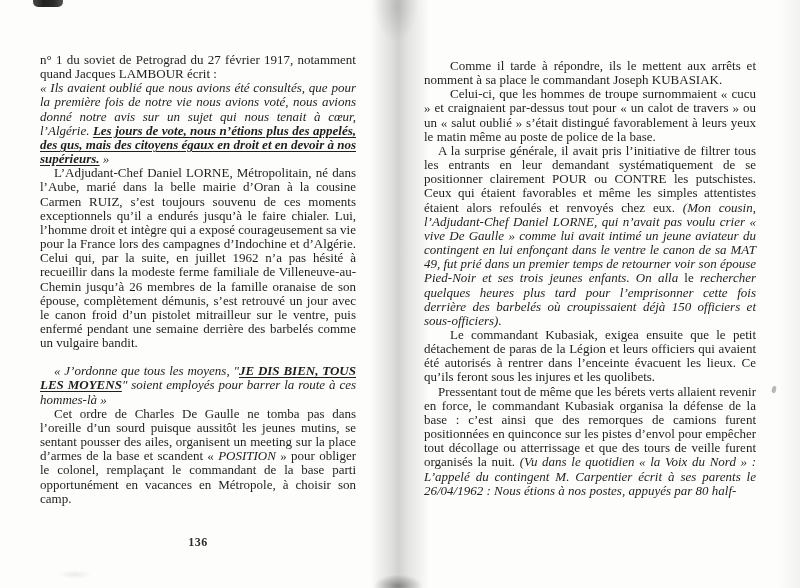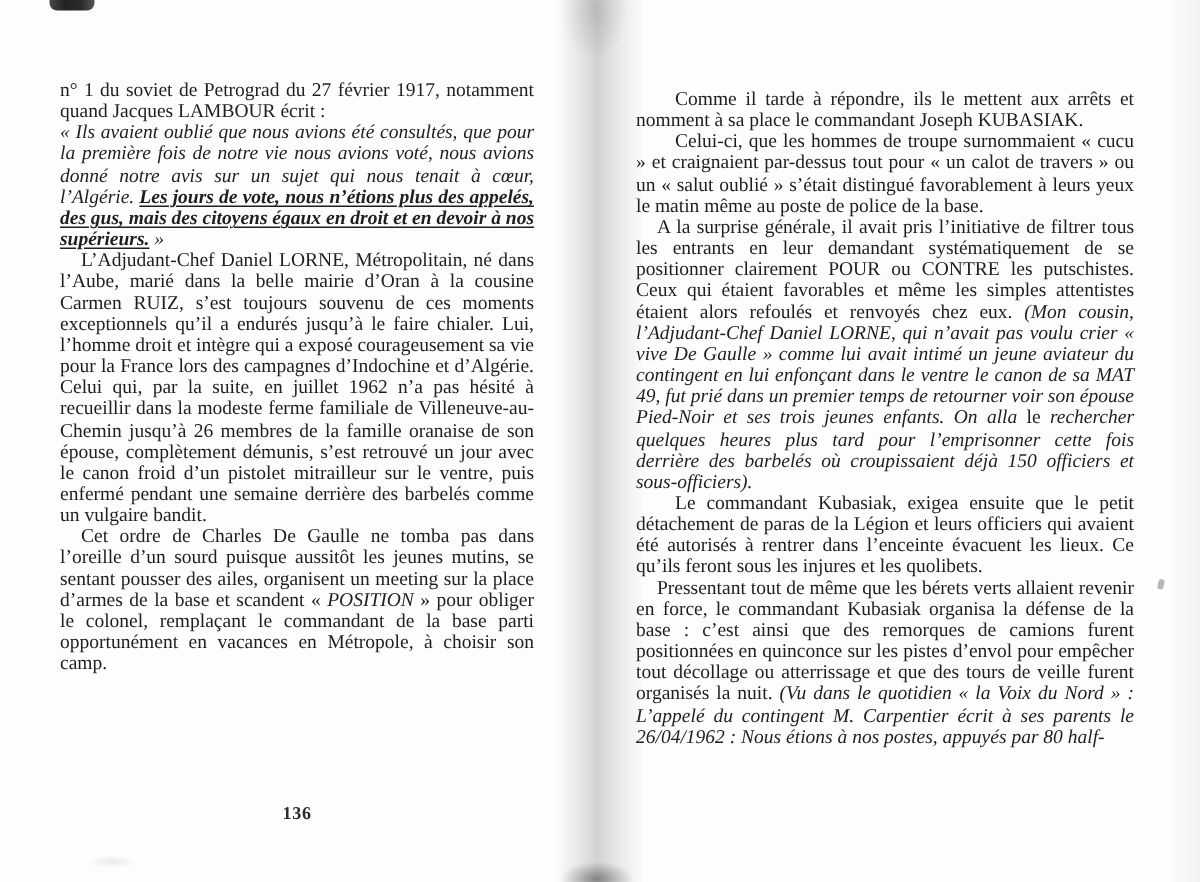--- a/index.html
+++ b/index.html
@@ -71,20 +71,21 @@
 </style>
 </head>
 <body>
 
 <div class="scan">
 
   <div class="page-text page-left-text">
       <p><span class="run-r">n° 1 du soviet de Petrograd du 27 février 1917, notamment quand Jacques LAMBOUR écrit :</span></p>
       <p><span class="run-bi">« Ils avaient oublié que nous avions été consultés, que pour la première fois de notre vie nous avions voté, nous avions donné notre avis sur un sujet qui nous tenait à cœur, l’Algérie. </span><span class="run-biu">Les jours de vote, nous n’étions plus des appelés, des gus, mais des citoyens égaux en droit et en devoir à nos supérieurs.</span><span class="run-bi"> »</span></p>
       <p class="ind-1"><span class="run-b">L’Adjudant-Chef Daniel LORNE</span><span class="run-r">, Métropolitain, né dans l’Aube, marié dans la belle mairie d’Oran à la cousine </span><span class="run-b">Carmen RUIZ</span><span class="run-r">, s’est toujours souvenu de ces moments exceptionnels qu’il a endurés jusqu’à le faire chialer. Lui, l’homme droit et intègre qui a exposé courageusement sa vie pour la France lors des campagnes d’Indochine et d’Algérie. Celui qui, par la suite, en juillet 1962 n’a pas hésité à recueillir dans la modeste ferme familiale de Villeneuve-au-Chemin jusqu’à 26 membres de la famille oranaise de son épouse, complètement démunis, s’est retrouvé un jour avec le canon froid d’un pistolet mitrailleur sur le ventre, puis enfermé pendant une semaine derrière des barbelés comme un vulgaire bandit.</span></p>
+      <p class="ind-1 space-before"><span class="run-bi">« J’ordonne que tous les moyens, "</span><span class="run-biu">JE DIS BIEN, TOUS LES MOYENS</span><span class="run-bi">" soient employés pour barrer la route à ces hommes-là »</span></p>
       <p class="ind-1"><span class="run-r">Cet ordre de Charles De Gaulle ne tomba pas dans l’oreille d’un sourd puisque aussitôt les jeunes mutins, se sentant pousser des ailes, organisent un meeting sur la place d’armes de la base et scandent « </span><span class="run-bi">POSITION</span><span class="run-r"> » pour obliger le colonel, remplaçant le commandant de la base parti opportunément en vacances en Métropole, à choisir son camp.</span></p>
     </div>
 
   <div class="page-text page-right-text">
       <p class="ind-2"><span class="run-r">Comme il tarde à répondre, ils le mettent aux arrêts et nomment à sa place le commandant Joseph KUBASIAK.</span></p>
       <p class="ind-2"><span class="run-r">Celui-ci, que les hommes de troupe surnommaient « cucu » et craignaient par-dessus tout pour « un calot de travers » ou un « salut oublié » s’était distingué favorablement à leurs yeux le matin même au poste de police de la base.</span></p>
       <p class="ind-1"><span class="run-r">A la surprise générale, il avait pris l’initiative de filtrer tous les entrants en leur demandant systématiquement de se positionner clairement </span><span class="run-b">POUR</span><span class="run-r"> ou </span><span class="run-b">CONTRE</span><span class="run-r"> les putschistes. Ceux qui étaient favorables et même les simples attentistes étaient alors refoulés et renvoyés chez eux. </span><span class="run-bi">(Mon cousin, l’Adjudant-Chef Daniel LORNE, qui n’avait pas voulu crier « vive De Gaulle » comme lui avait intimé un jeune aviateur du contingent en lui enfonçant dans le ventre le canon de sa MAT 49, fut prié dans un premier temps de retourner voir son épouse Pied-Noir et ses trois jeunes enfants. On alla </span><span class="run-b">le </span><span class="run-bi">rechercher quelques heures plus tard pour l’emprisonner cette fois derrière des barbelés où croupissaient déjà 150 officiers et sous-officiers).</span></p>
       <p class="ind-2"><span class="run-r">Le commandant Kubasiak, exigea ensuite que le petit détachement de paras de la Légion et leurs officiers qui avaient été autorisés à rentrer dans l’enceinte évacuent les lieux. Ce qu’ils feront sous les injures et les quolibets.</span></p>
       <p class="ind-1"><span class="run-r">Pressentant tout de même que les bérets verts allaient revenir en force, le commandant Kubasiak organisa la défense de la base : c’est ainsi que des remorques de camions furent positionnées en quinconce sur les pistes d’envol pour empêcher tout décollage ou atterrissage et que des tours de veille furent organisés la nuit. </span><span class="run-i">(Vu dans le quotidien « la Voix du Nord » : L’appelé du contingent M. Carpentier écrit à ses parents le 26/04/1962 : </span><span class="run-bi">Nous étions à nos postes, appuyés par 80 half-</span></p>
     </div>

